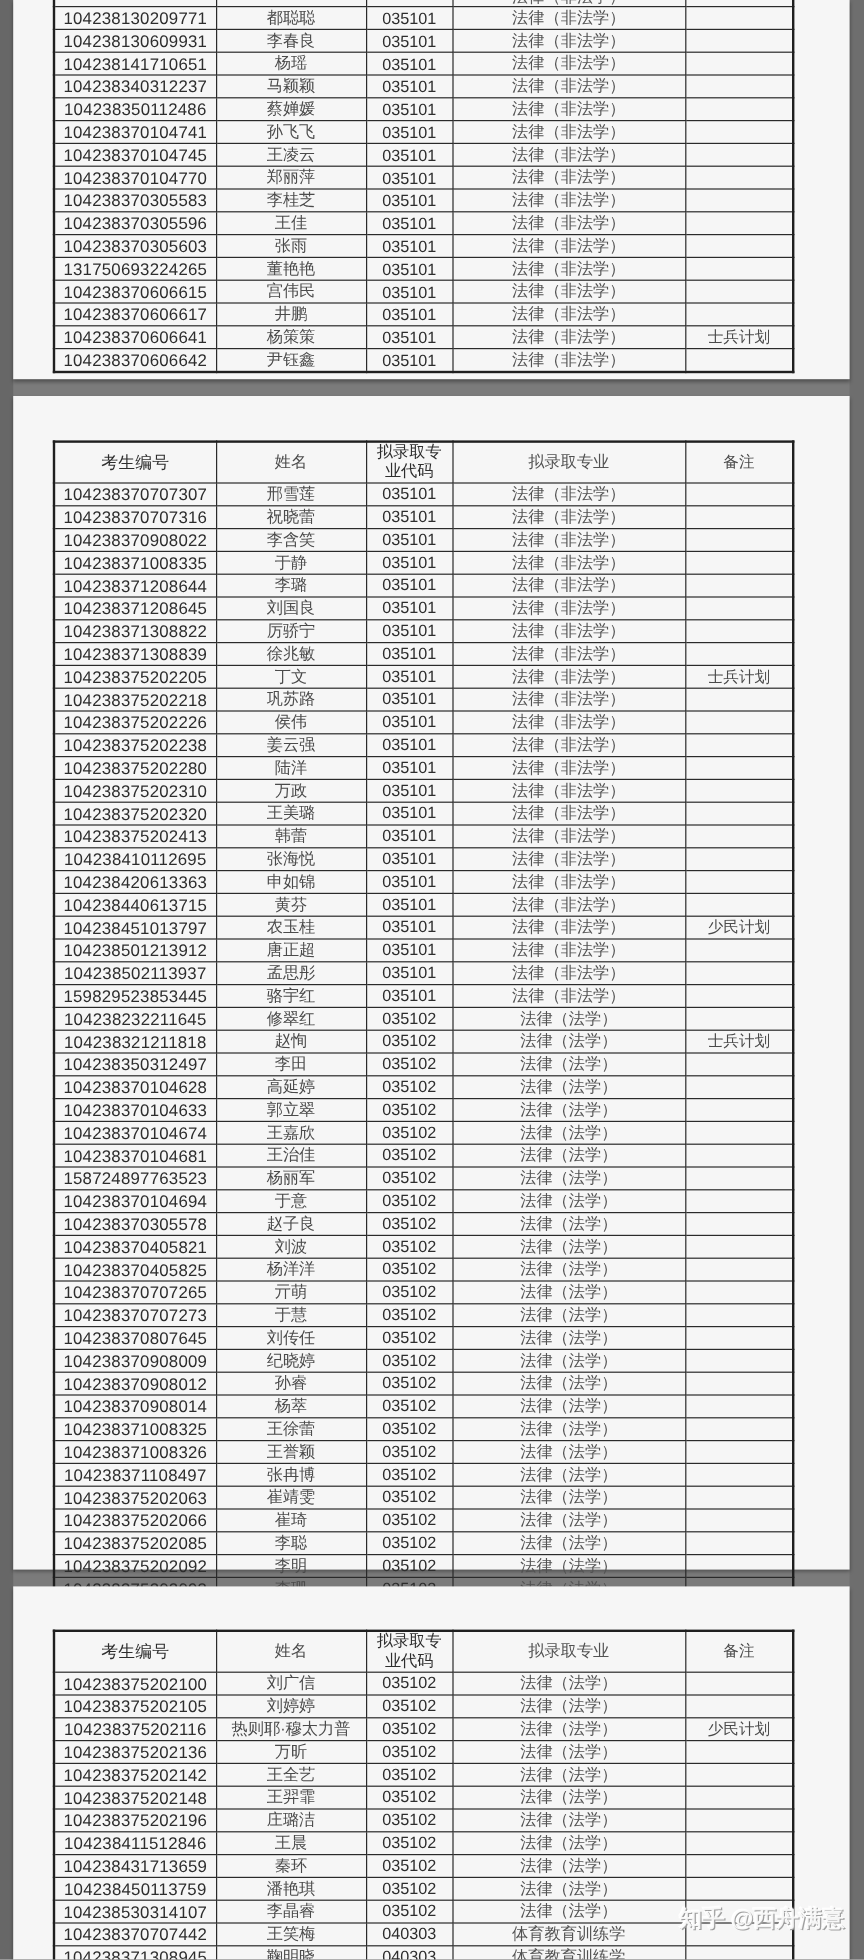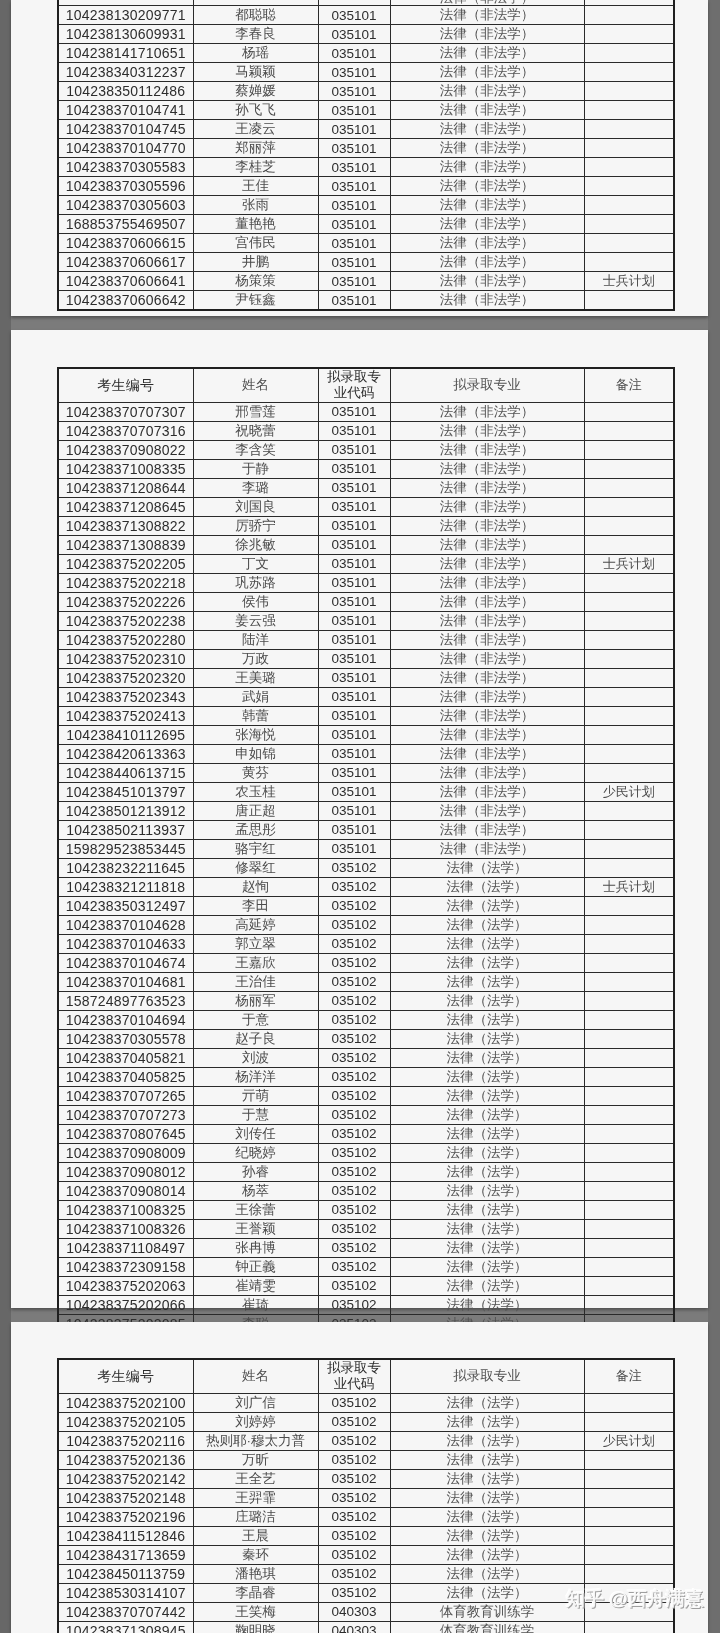--- a/index.html
+++ b/index.html
@@ -13,21 +13,21 @@
   .page{
     position:absolute;left:11px;width:697px;background:#f6f6f6;
     box-shadow:0 2px 3px rgba(0,0,0,0.35);
   }
   .page-1{top:0;height:316px;}
   .page-2{top:330px;height:978px;}
   .page-3{top:1322px;height:311px;}
 
   table.roster{
     border-collapse:collapse;table-layout:fixed;
-    margin-left:46px;width:616px;
+    margin-left:33px;width:616px;
     border:2px solid #1f1f1f;
   }
   .page-2 table.roster{margin-top:37px;}
   .page-3 table.roster{margin-top:36px;}
   .page-1 table.roster{margin-top:0;border-top:none;}
 
   th,td{
     border:1px solid #2a2a2a;
     padding:0 2px;text-align:center;vertical-align:middle;
     overflow:hidden;white-space:nowrap;
@@ -162,21 +162,21 @@
           <td class="c4"></td>
         </tr>
         <tr>
           <td class="c0">104238370305603</td>
           <td class="c1">张雨</td>
           <td class="c2">035101</td>
           <td class="c3">法律（非法学）</td>
           <td class="c4"></td>
         </tr>
         <tr>
-          <td class="c0">168853755469507</td>
+          <td class="c0">131750693224265</td>
           <td class="c1">董艳艳</td>
           <td class="c2">035101</td>
           <td class="c3">法律（非法学）</td>
           <td class="c4"></td>
         </tr>
         <tr>
           <td class="c0">104238370606615</td>
           <td class="c1">宫伟民</td>
           <td class="c2">035101</td>
           <td class="c3">法律（非法学）</td>
@@ -325,27 +325,20 @@
           <td class="c4"></td>
         </tr>
         <tr>
           <td class="c0">104238375202320</td>
           <td class="c1">王美璐</td>
           <td class="c2">035101</td>
           <td class="c3">法律（非法学）</td>
           <td class="c4"></td>
         </tr>
         <tr>
-          <td class="c0">104238375202343</td>
-          <td class="c1">武娟</td>
-          <td class="c2">035101</td>
-          <td class="c3">法律（非法学）</td>
-          <td class="c4"></td>
-        </tr>
-        <tr>
           <td class="c0">104238375202413</td>
           <td class="c1">韩蕾</td>
           <td class="c2">035101</td>
           <td class="c3">法律（非法学）</td>
           <td class="c4"></td>
         </tr>
         <tr>
           <td class="c0">104238410112695</td>
           <td class="c1">张海悦</td>
           <td class="c2">035101</td>
@@ -530,27 +523,20 @@
         <tr>
           <td class="c0">104238371008326</td>
           <td class="c1">王誉颖</td>
           <td class="c2">035102</td>
           <td class="c3">法律（法学）</td>
           <td class="c4"></td>
         </tr>
         <tr>
           <td class="c0">104238371108497</td>
           <td class="c1">张冉博</td>
-          <td class="c2">035102</td>
-          <td class="c3">法律（法学）</td>
-          <td class="c4"></td>
-        </tr>
-        <tr>
-          <td class="c0">104238372309158</td>
-          <td class="c1">钟正義</td>
           <td class="c2">035102</td>
           <td class="c3">法律（法学）</td>
           <td class="c4"></td>
         </tr>
         <tr>
           <td class="c0">104238375202063</td>
           <td class="c1">崔靖雯</td>
           <td class="c2">035102</td>
           <td class="c3">法律（法学）</td>
           <td class="c4"></td>

